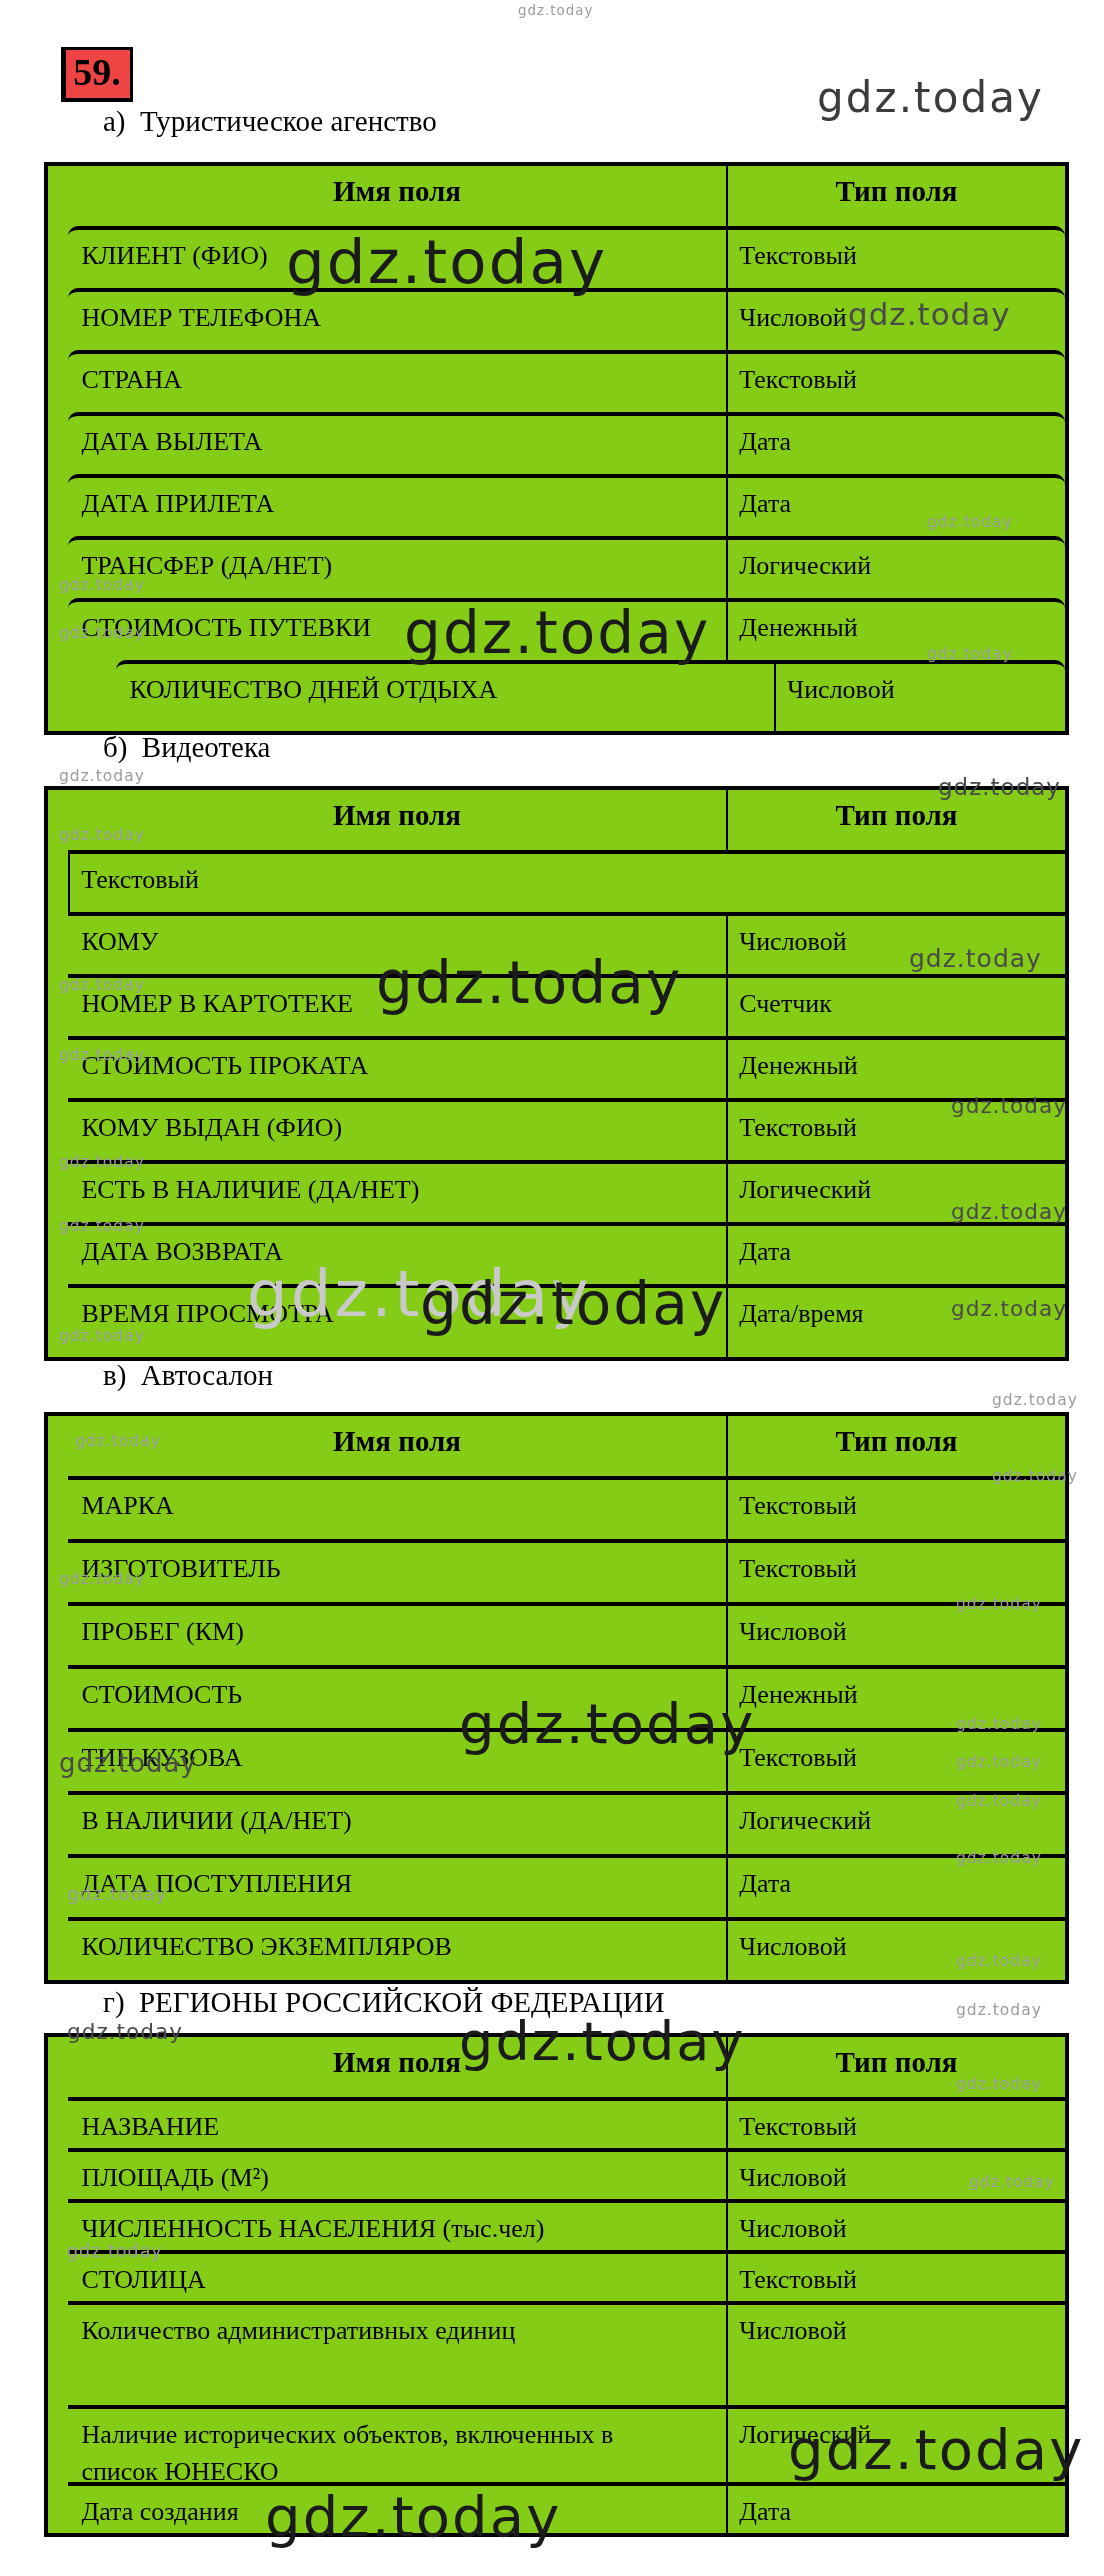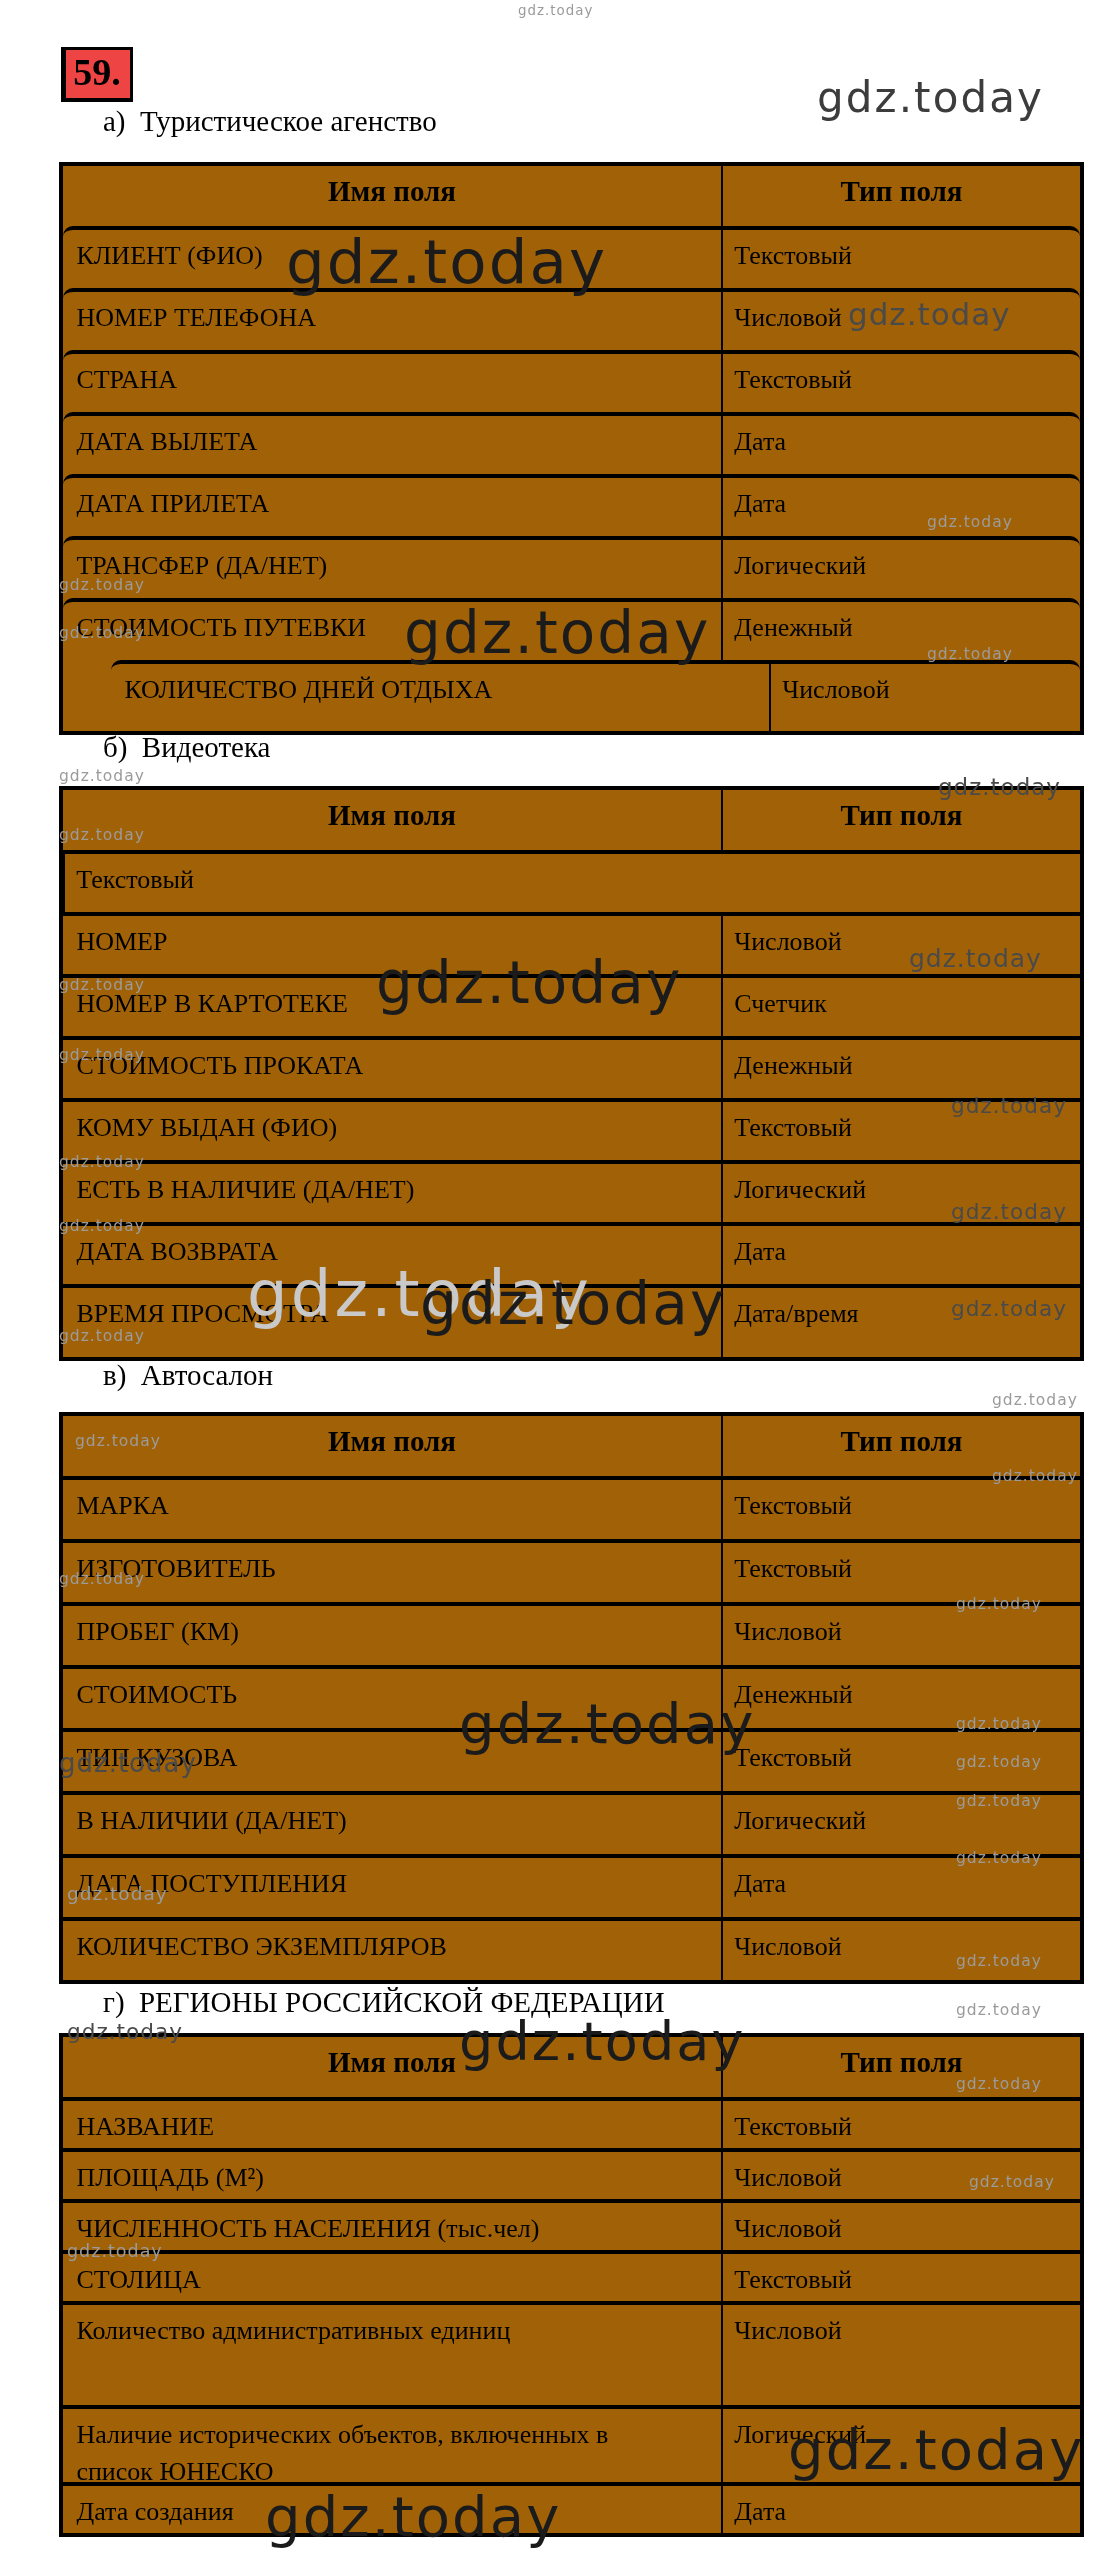--- a/index.html
+++ b/index.html
@@ -25,22 +25,22 @@
     position:absolute;left:103px;
     font-size:29px;line-height:1.1;white-space:nowrap;
   }
   .sec-label .lbl{margin-right:14.4px;}
   #lab-a{top:106px;}
   #lab-b{top:732px;}
   #lab-v{top:1360px;}
   #lab-g{top:1987px;}
   
   .tbl{
-    position:absolute;left:59px;width:1025px;
-    border:4.6px solid #000;background:#a16207;box-sizing:border-box;z-index:1;
+    position:absolute;left:44px;width:1025px;
+    border:4.6px solid #000;background:#84cc16;box-sizing:border-box;z-index:1;padding-left:20px;
   }
   #t0{top:162px;}
   #t1{top:786px;}
   #t2{top:1412px;}
   #t3{top:2033px;}
   .thead,.trow{
     display:grid;grid-template-columns:658px 1fr;
     box-sizing:border-box;
   }
   .thead{height:60px;}
@@ -133,21 +133,21 @@
   </div>
 <div class="tbl" id="t1">
   <div class="thead">
     <div class="hcell c1">Имя поля</div>
     <div class="hcell c2">Тип поля</div>
   </div>
 <div class="trow">
       <div class="cell c2">Текстовый</div>
     </div>
     <div class="trow">
-      <div class="cell c1">НОМЕР</div>
+      <div class="cell c1">КОМУ</div>
       <div class="cell c2">Числовой</div>
     </div>
     <div class="trow">
       <div class="cell c1">НОМЕР В КАРТОТЕКЕ</div>
       <div class="cell c2">Счетчик</div>
     </div>
     <div class="trow">
       <div class="cell c1">СТОИМОСТЬ ПРОКАТА</div>
       <div class="cell c2">Денежный</div>
     </div>

